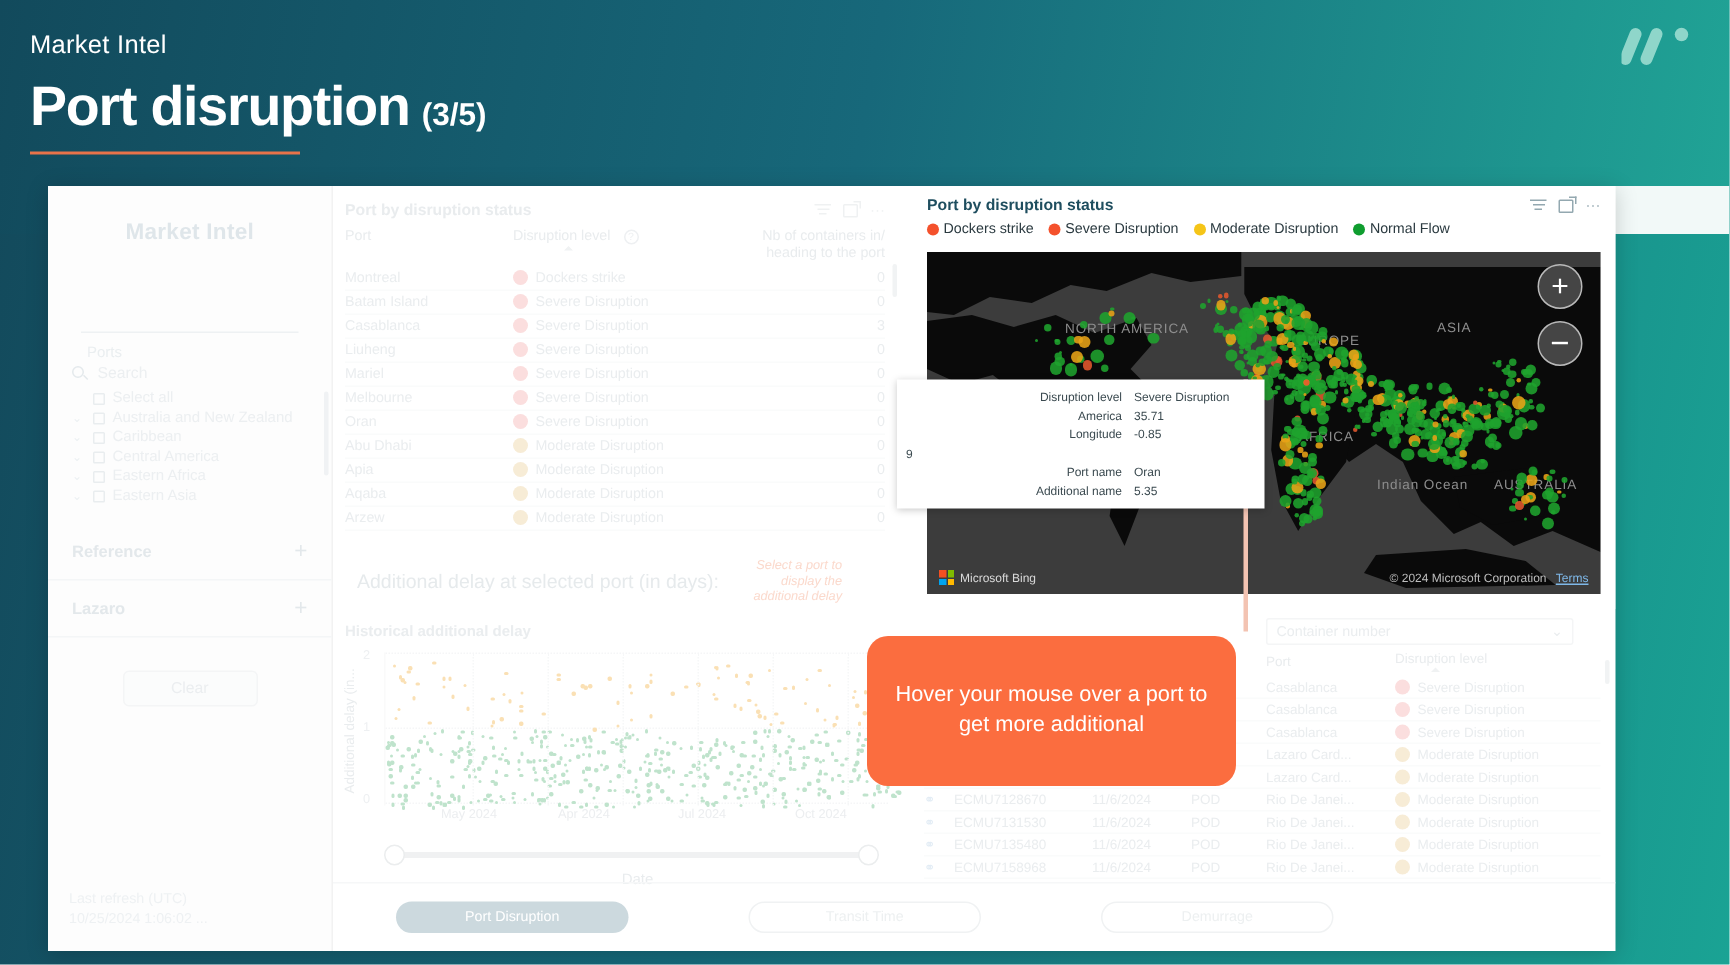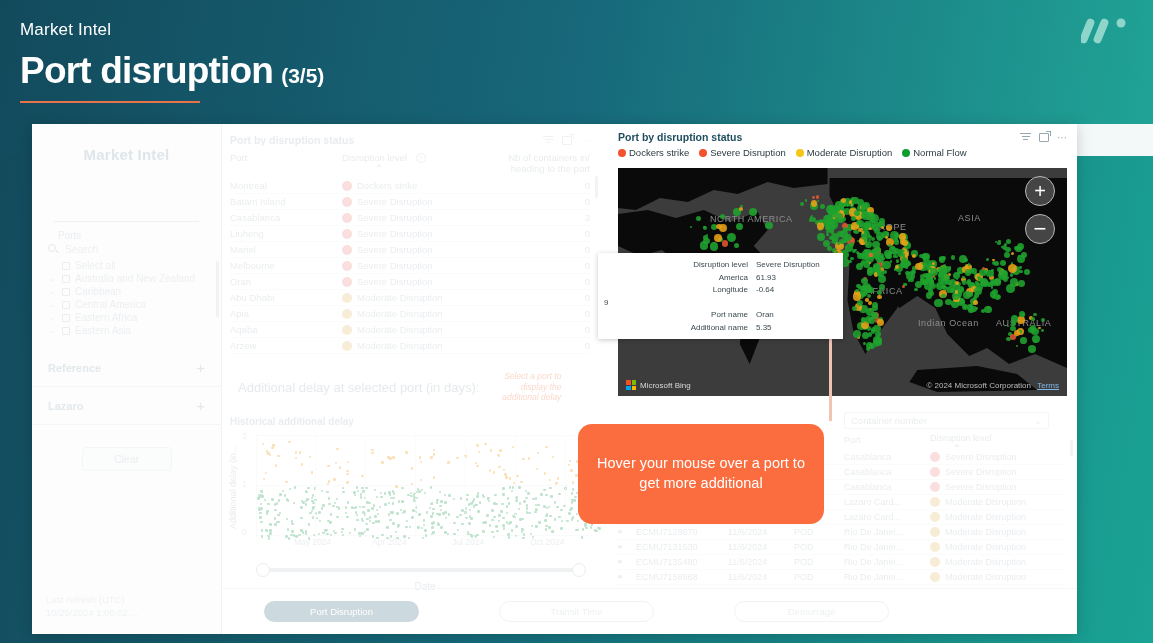--- a/index.html
+++ b/index.html
@@ -1823,25 +1823,25 @@
 </div>
 
 <div id="tooltip-stem"></div>
 <div id="tooltip">
   <div class="tt-row">
       <span class="tt-k">Disruption level</span>
       <span class="tt-v">Severe Disruption</span>
     </div>
   <div class="tt-row">
       <span class="tt-k">America</span>
-      <span class="tt-v">61.93</span>
+      <span class="tt-v">35.71</span>
     </div>
   <div class="tt-row">
       <span class="tt-k">Longitude</span>
-      <span class="tt-v">-0.64</span>
+      <span class="tt-v">-0.85</span>
     </div>
   <div class="tt-row">
       <span class="tt-v">9</span>
     </div>
   <div class="tt-row">
       <span class="tt-k">Port name</span>
       <span class="tt-v">Oran</span>
     </div>
   <div class="tt-row">
       <span class="tt-k">Additional name</span>

